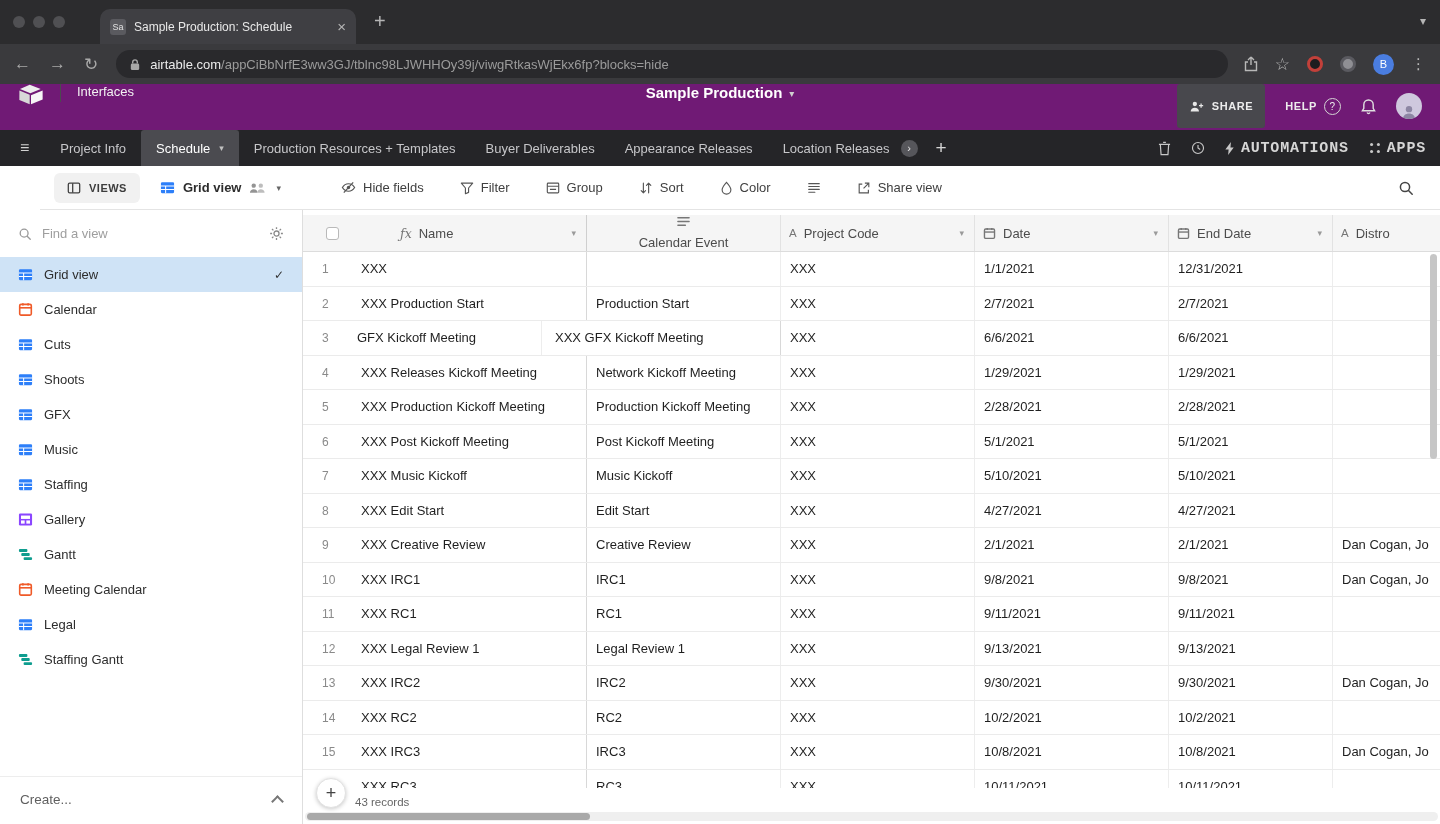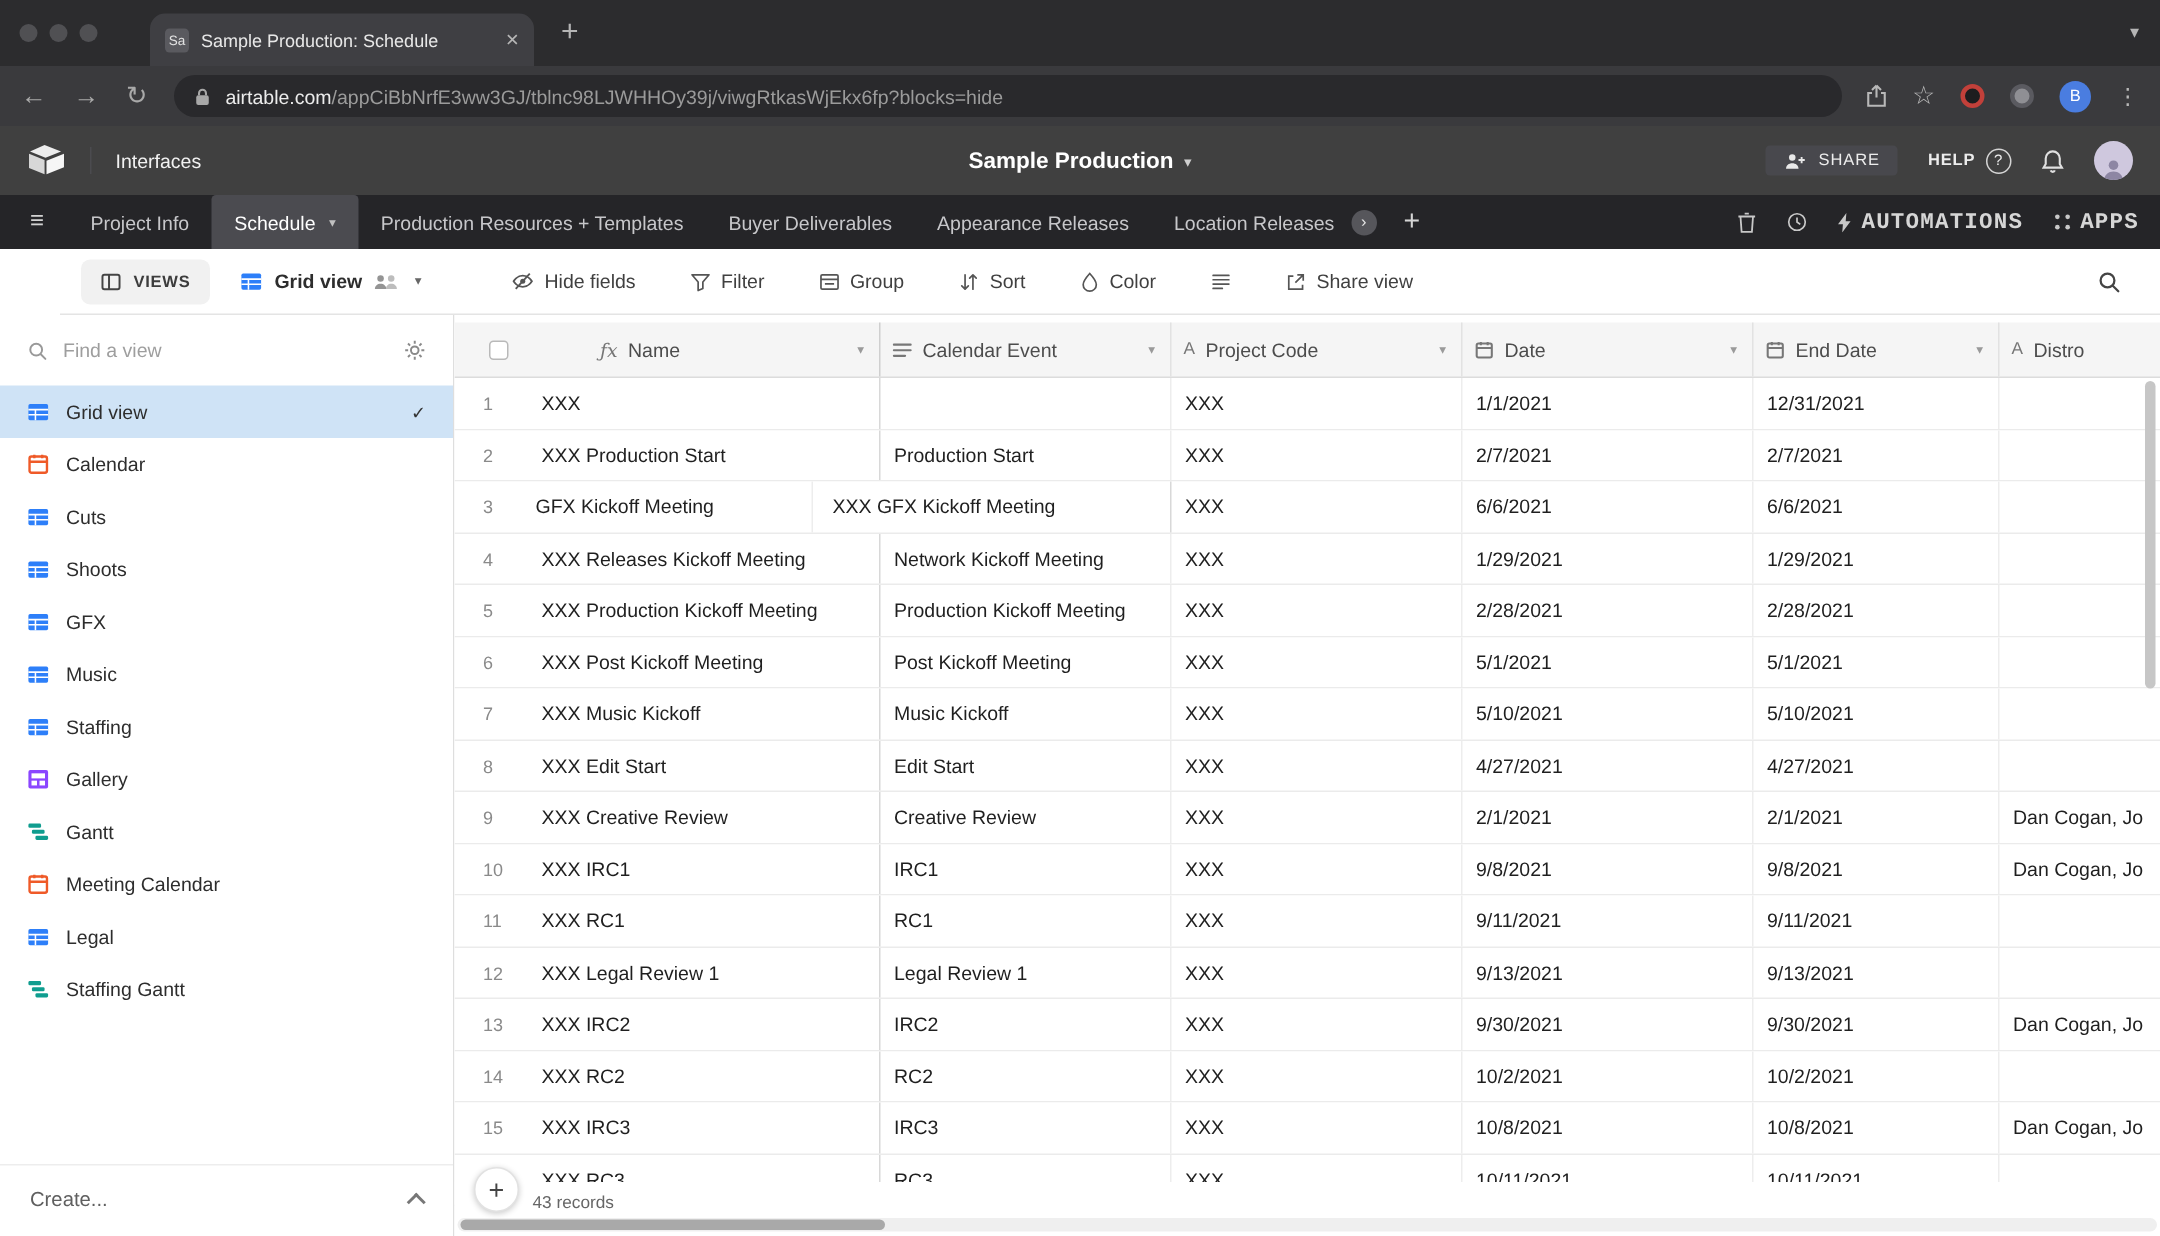--- a/index.html
+++ b/index.html
@@ -24,27 +24,27 @@
   .url-text { font-size:13px; color:#9b9b9b; white-space:nowrap; overflow:hidden; }
   .url-domain { color:#ececec; }
   .chrome-icons { display:flex; align-items:center; gap:17px; }
   .star { color:#b8b8b8; font-size:17px; }
   .ext1 { width:16px; height:16px; border-radius:50%; background:#1d1d1f; border:3px solid #c2403a; }
   .ext2 { width:16px; height:16px; border-radius:50%; background:#8f8f94; border:3px solid #5a5a60; }
   .chrome-avatar { width:21px; height:21px; border-radius:50%; background:#4a7de0; color:#fff; font-size:11px; display:flex; align-items:center; justify-content:center; }
   .kebab { color:#b8b8b8; font-size:15px; }
 
   
-  .at-header { height:46px; background:#404040; display:flex; align-items:center; padding:16px 18px; position:relative; }
+  .at-header { height:46px; background:#701a75; display:flex; align-items:flex-start; padding:0 18px; position:relative; }
   .at-divider { width:1px; height:18px; background:#4b4b4f; margin:0 16px; }
   .interfaces { color:#f2f2f2; font-size:13px; }
   .at-title { position:absolute; left:50%; transform:translateX(-50%); display:flex; align-items:center; gap:7px; color:#fff; font-size:15px; font-weight:700; }
   .title-caret { color:#cfcfcf; font-size:10px; font-weight:400; margin-top:2px; }
   .at-right { margin-left:auto; display:flex; align-items:center; gap:20px; }
-  .share-btn { background:#48484d; border-radius:3px; height:20px; padding:0 12px; display:flex; align-items:center; gap:8px; color:#ececec; font-size:11px; font-weight:400; letter-spacing:.6px; }
+  .share-btn { background:#48484d; border-radius:3px; height:44px; padding:0 12px; display:flex; align-items:center; gap:8px; color:#ececec; font-size:11px; font-weight:700; letter-spacing:.6px; }
   .help { display:flex; align-items:center; gap:7px; color:#ececec; font-size:11px; font-weight:700; letter-spacing:.6px; }
   .help-q { width:17px; height:17px; border-radius:50%; border:1.5px solid #d5d5d5; font-size:10px; display:flex; align-items:center; justify-content:center; font-weight:400; }
   .at-avatar { width:26px; height:26px; border-radius:50%; background:#cfc8de; display:flex; align-items:flex-end; justify-content:center; overflow:hidden; }
 
   
   .at-tabs { height:36px; background:#252528; display:flex; align-items:center; padding:0 14px 0 12px; }
   .hamburger { color:#d2d2d2; font-size:16px; margin:0 16px 0 8px; }
   .tabs-wrap { display:flex; align-items:stretch; height:100%; }
   .table-tab { display:flex; align-items:center; padding:0 15px; color:#c7c7ca; font-size:13px; white-space:nowrap; }
   .table-tab.active { background:#4b4b50; color:#fff; border-radius:3px 3px 0 0; gap:9px; }
@@ -480,21 +480,21 @@
     <div class="grid-inner">
       <div class="grid-header">
           <div class="gh-cell gh-checkbox-cell">
             <span class="checkbox"></span>
           </div>
           <div class="gh-cell gh-name strong-border" style="width: 239px;">
             <span class="fx-ic">ƒx</span>
             <span>Name</span>
             <span class="caret">▾</span>
           </div>
-          <div class="gh-cell col-border" style="width: 194px;">
+          <div class="gh-cell col-border" style="width: 194px; flex-direction: column;">
             <span>
               <svg width="13" height="13" viewBox="0 0 14 14">
                 <path d="M1 3h12M1 7h12M1 11h8" stroke="#777" stroke-width="1.6" stroke-linecap="round"></path>
               </svg>
             </span>
             <span>Calendar Event</span>
             <span class="caret">▾</span>
           </div>
           <div class="gh-cell col-border" style="width: 194px;">
             <span class="a-ic">A</span>

